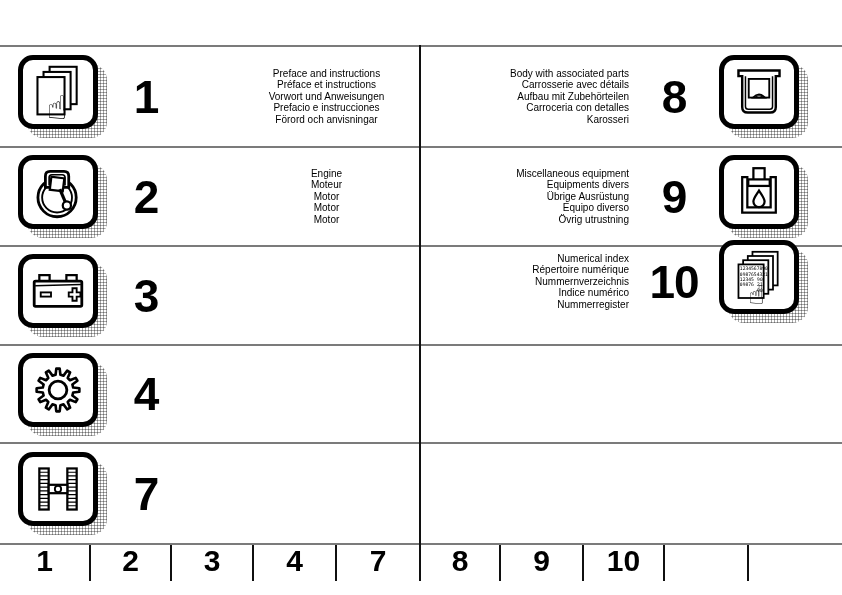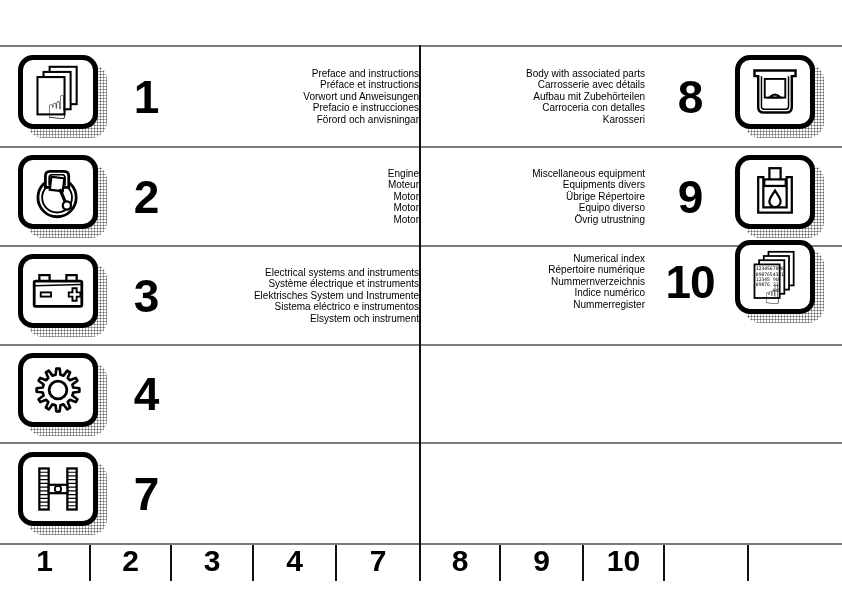--- a/index.html
+++ b/index.html
@@ -3,36 +3,36 @@
 <meta charset="utf-8">
 <style>
   html,body{margin:0;padding:0;background:#fff;}
   .page{position:relative;width:842px;height:595px;background:#fff;overflow:hidden;
         font-family:"Liberation Sans","DejaVu Sans",sans-serif;color:#000;}
   .hline{position:absolute;left:0;width:842px;height:2px;background:#7b7b7b;}
   .vline-mid{position:absolute;left:419px;top:45px;width:2px;height:536px;background:#101010;}
 
   .row{position:absolute;display:flex;align-items:center;box-sizing:border-box;}
   .row.left{left:0;width:419px;padding-left:18px;}
-  .row.right{left:421px;width:421px;padding-right:18px;}
+  .row.right{left:421px;width:421px;padding-right:34px;}
 
   .iconwrap{position:relative;width:89px;height:83px;flex:0 0 auto;}
   .shadow{position:absolute;left:9px;top:9px;width:80px;height:74px;border-radius:16px;
           background-image:radial-gradient(#6e6e6e 0.9px,transparent 1.15px);
           background-size:3px 3px;}
   .badge{position:absolute;left:0;top:0;width:80px;height:74px;box-sizing:border-box;
          border:5px solid #000;border-radius:15px;background:#fff;
          display:flex;align-items:center;justify-content:center;}
   .badge svg{display:block;}
 
   .num{width:78px;flex:0 0 auto;text-align:center;font-size:46px;font-weight:bold;
        letter-spacing:-1px;}
   .row.right .num{width:90px;}
   .mltext{flex:1;font-size:10px;line-height:11.6px;white-space:pre-line;}
-  .row.left .mltext{text-align:right;padding-left:2px;margin-left:47px;}
+  .row.left .mltext{text-align:center;padding-left:2px;margin-left:47px;}
   .row.right .mltext{text-align:right;}
 
   .tabs{position:absolute;left:0;top:545px;width:842px;height:36px;display:flex;}
   .tab{box-sizing:border-box;border-right:2px solid #101010;display:flex;
        justify-content:center;align-items:flex-start;padding-top:0px;
        font-size:30px;font-weight:bold;line-height:32px;}
   .tab.last{border-right:none;}
 
   svg .ln{stroke:#000;fill:none;}
   svg .shp{stroke:#000;fill:#fff;}
@@ -102,25 +102,20 @@
           <rect class="shp" x="12" y="13" width="11" height="9" stroke-width="2.4"></rect>
           <rect class="shp" x="41" y="13" width="11" height="9" stroke-width="2.4"></rect>
           <rect class="shp" x="6.5" y="19.5" width="51" height="27" rx="1.5" stroke-width="3"></rect>
           <line class="ln" x1="7.5" y1="24.5" x2="56.5" y2="23" stroke-width="1.6"></line>
           <rect class="shp" x="13.5" y="31.5" width="11" height="4.5" stroke-width="2"></rect>
           <path class="shp" d="M43.5 31.5 h4 v-4.5 h4.5 v4.5 h4 v4.5 h-4 v4.5 h-4.5 v-4.5 h-4 z" stroke-width="2"></path>
         </svg>
       </div>
     </div>
     <div class="num">3</div>
-    <div class="mltext">Electrical systems and instruments
-Système électrique et instruments
-Elektrisches System und Instrumente
-Sistema eléctrico e instrumentos
-Elsystem och instrument</div>
   </div>
 
   <div class="row left" style="top:346px;height:96px">
     <div class="iconwrap">
       <div class="shadow"></div>
       <div class="badge">
         <svg width="64" height="56" viewBox="0 0 64 60">
           <path id="gear-path" class="shp" stroke-width="2.8" stroke-linejoin="round" d="M29.4 13.7 L30.2 7.1 L33.8 7.1 L34.6 13.7 L37.9 14.6 L41.9 9.2 L45.0 11.0 L42.4 17.2 L44.8 19.6 L51.0 17.0 L52.8 20.1 L47.4 24.1 L48.3 27.4 L54.9 28.2 L54.9 31.8 L48.3 32.6 L47.4 35.9 L52.8 39.9 L51.0 43.0 L44.8 40.4 L42.4 42.8 L45.0 49.0 L41.9 50.8 L37.9 45.4 L34.6 46.3 L33.8 52.9 L30.2 52.9 L29.4 46.3 L26.1 45.4 L22.1 50.8 L19.0 49.0 L21.6 42.8 L19.2 40.4 L13.0 43.0 L11.2 39.9 L16.6 35.9 L15.7 32.6 L9.1 31.8 L9.1 28.2 L15.7 27.4 L16.6 24.1 L11.2 20.1 L13.0 17.0 L19.2 19.6 L21.6 17.2 L19.0 11.0 L22.1 9.2 L26.1 14.6 Z"></path>
           <circle class="shp" cx="32" cy="30" r="9.5" stroke-width="3"></circle>
         </svg>
@@ -163,21 +158,21 @@
           <path class="shp" d="M25.5 36 Q32 29 38.5 36 Z" stroke-width="1.8"></path>
           <path class="ln" d="M27.5 36 Q32 32 36.5 36" stroke-width="1.1"></path>
         </svg>
       </div>
     </div>
   </div>
 
   <div class="row right" style="top:148px;height:97px">
     <div class="mltext">Miscellaneous equipment
 Equipments divers
-Übrige Répertoire
+Übrige Ausrüstung
 Equipo diverso
 Övrig utrustning</div>
     <div class="num">9</div>
     <div class="iconwrap">
       <div class="shadow"></div>
       <div class="badge">
         <svg width="64" height="56" viewBox="0 0 64 60">
           <path class="shp" d="M14 14 V52 H50 V14 H44.5 V46.5 H19.5 V14 Z" stroke-width="2.4"></path>
           <rect class="shp" x="26" y="4.5" width="12" height="13" stroke-width="2.4"></rect>
           <rect class="shp" x="20.5" y="16.5" width="23" height="7" stroke-width="2.4"></rect>

